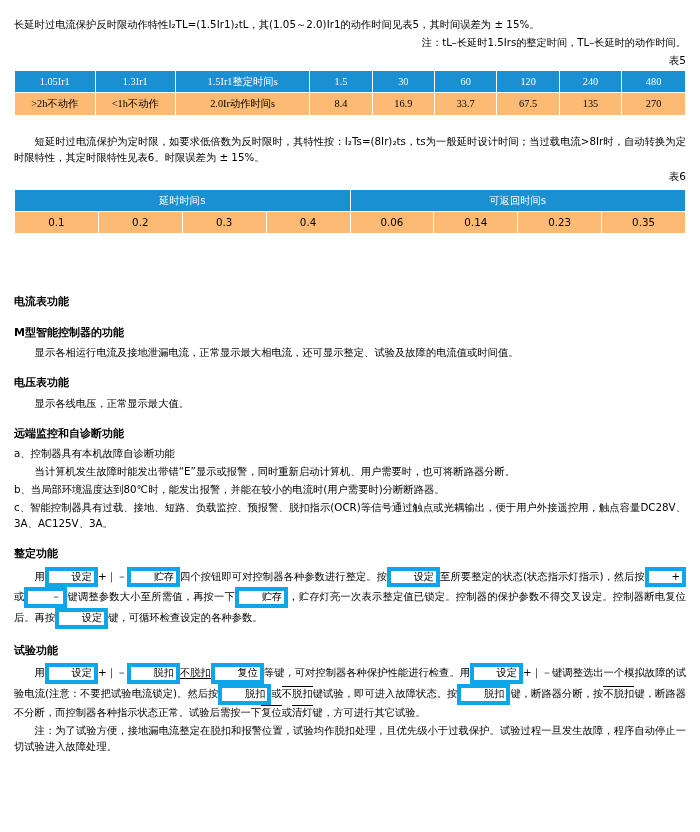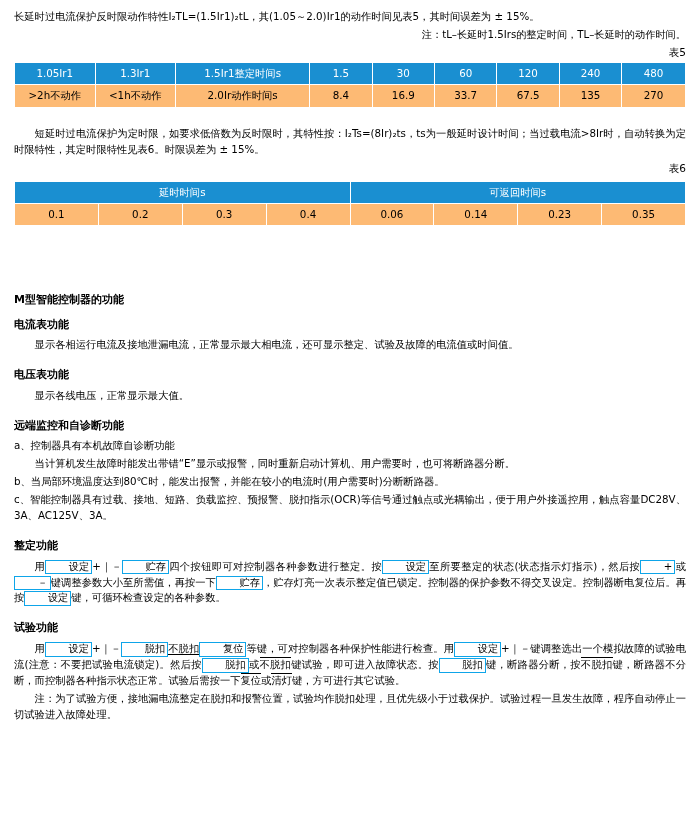--- a/index.html
+++ b/index.html
@@ -6,45 +6,45 @@
   body{
     width:700px;
     height:832px;
     background:#ffffff;
     font-family:"DejaVu Sans","Liberation Sans",sans-serif;
     color:#000;
     font-size:10.5px;
     line-height:1.5;
     position:relative;
   }
-  .page{padding:9px 14px 0 14px;box-sizing:border-box;width:700px;}
+  .page{padding:17px 14px 0 14px;box-sizing:border-box;width:700px;}
   .para{margin:0 0 2px 0;font-size:10.3px;line-height:1.55;text-align:justify;}
   .indent{text-indent:2em;}
   .note{font-size:10.2px;line-height:1.5;margin:1px 0 0 0;text-align:right;}
   .tbl-label{text-align:right;font-size:10.5px;margin:3px 0 1px 0;}
   table{border-collapse:collapse;width:100%;table-layout:fixed;}
   table td,table th{
     border:1px solid #ffffff;
     font-size:10.3px;
     text-align:center;
     padding:3px 1px;
     font-weight:normal;
   }
   .thead td{background:#1a8fd1;color:#fff;}
   .tbody td{background:#fdba74;color:#000;}
-  table.t5 td{height:15px;}
+  table.t5 td{height:15px;font-family:Liberation Serif, serif;}
   h3.sec{
     font-size:11px;
     font-weight:bold;
     margin:14px 0 4px 0;
   }
   .blockgap{height:18px;}
   .big-gap{height:26px;}
   .boxed{
-    border:1px solid #0ea5e9;
+    border:4px solid #0ea5e9;
     padding:0 2px;
     display:inline-block;
     line-height:1.25;
     font-size:10.2px;
   }
   .ul{border-bottom:1px solid #000;}
   .ov{border-top:1px solid #000;}
   .t6wrap{margin-top:4px;}
 </style>
 </head>
@@ -124,23 +124,23 @@
       <td>0.14</td>
       <td>0.23</td>
       <td>0.35</td>
     </tr>
   </tbody>
     </table>
 
   <div class="big-gap"></div>
   <div class="big-gap"></div>
 
+  <h3 class="sec" style="margin-top:8px;">电流表功能</h3>
+
   <h3 class="sec">M型智能控制器的功能</h3>
-
-  <h3 class="sec" style="margin-top:8px;">电流表功能</h3>
   <p class="para indent">显示各相运行电流及接地泄漏电流，正常显示最大相电流，还可显示整定、试验及故障的电流值或时间值。</p>
 
   <h3 class="sec">电压表功能</h3>
   <p class="para indent">显示各线电压，正常显示最大值。</p>
 
   <h3 class="sec">远端监控和自诊断功能</h3>
   <p class="para">
     <span>a、</span><span>控制器具有本机故障自诊断功能</span>
   </p>
   <p class="para indent">当计算机发生故障时能发出带错“E”显示或报警，同时重新启动计算机、用户需要时，也可将断路器分断。</p>

